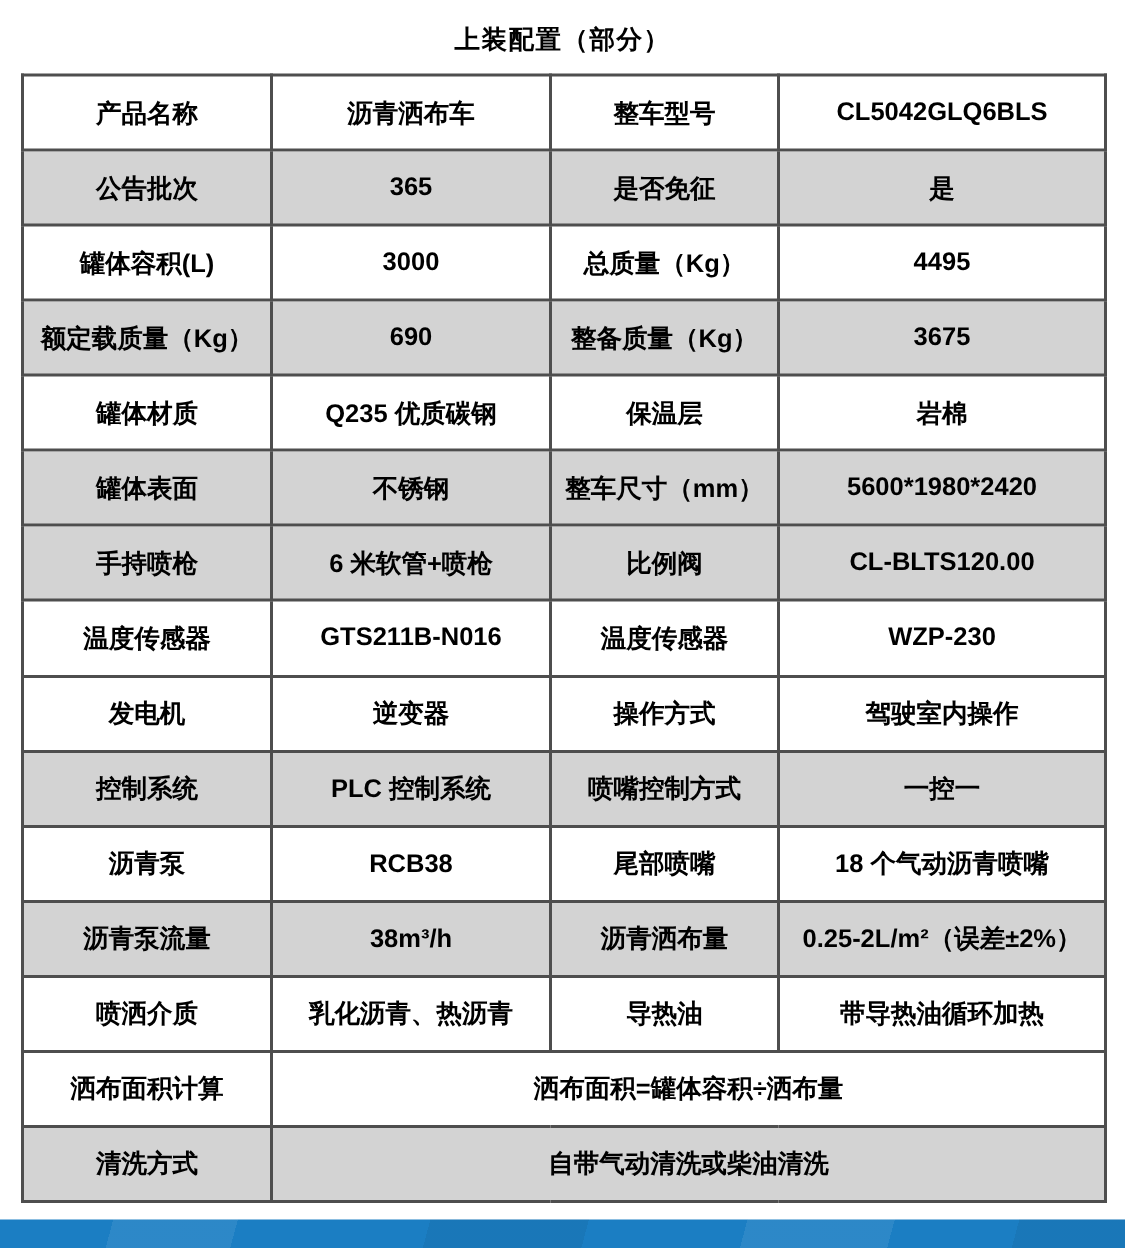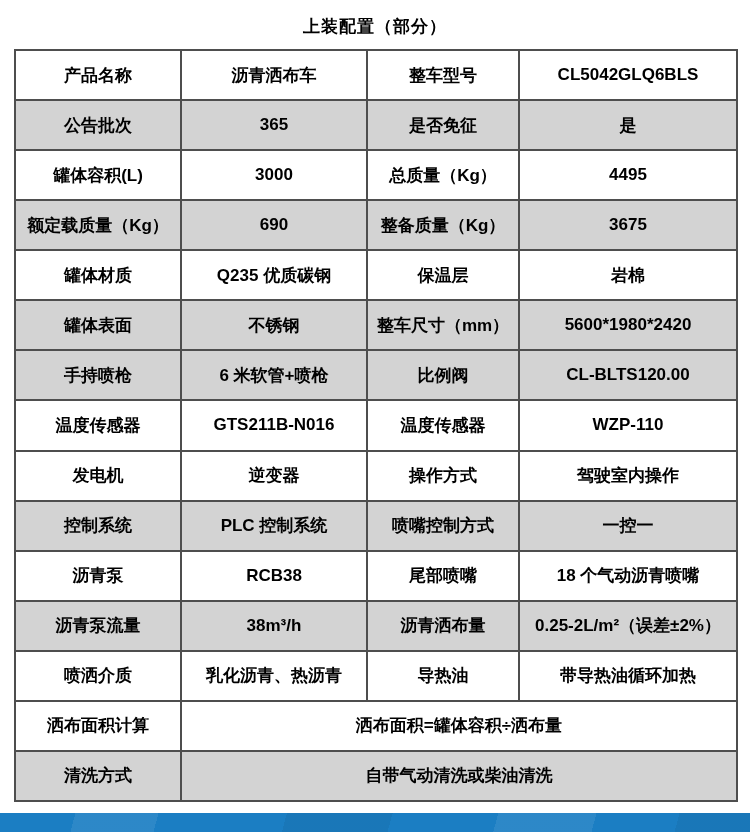--- a/index.html
+++ b/index.html
@@ -114,21 +114,21 @@
       <tr class="shaded">
         <td>手持喷枪</td>
         <td>6 米软管+喷枪</td>
         <td>比例阀</td>
         <td>CL-BLTS120.00</td>
       </tr>
       <tr>
         <td>温度传感器</td>
         <td>GTS211B-N016</td>
         <td>温度传感器</td>
-        <td>WZP-110</td>
+        <td>WZP-230</td>
       </tr>
       <tr>
         <td>发电机</td>
         <td>逆变器</td>
         <td>操作方式</td>
         <td>驾驶室内操作</td>
       </tr>
       <tr class="shaded">
         <td>控制系统</td>
         <td>PLC 控制系统</td>

